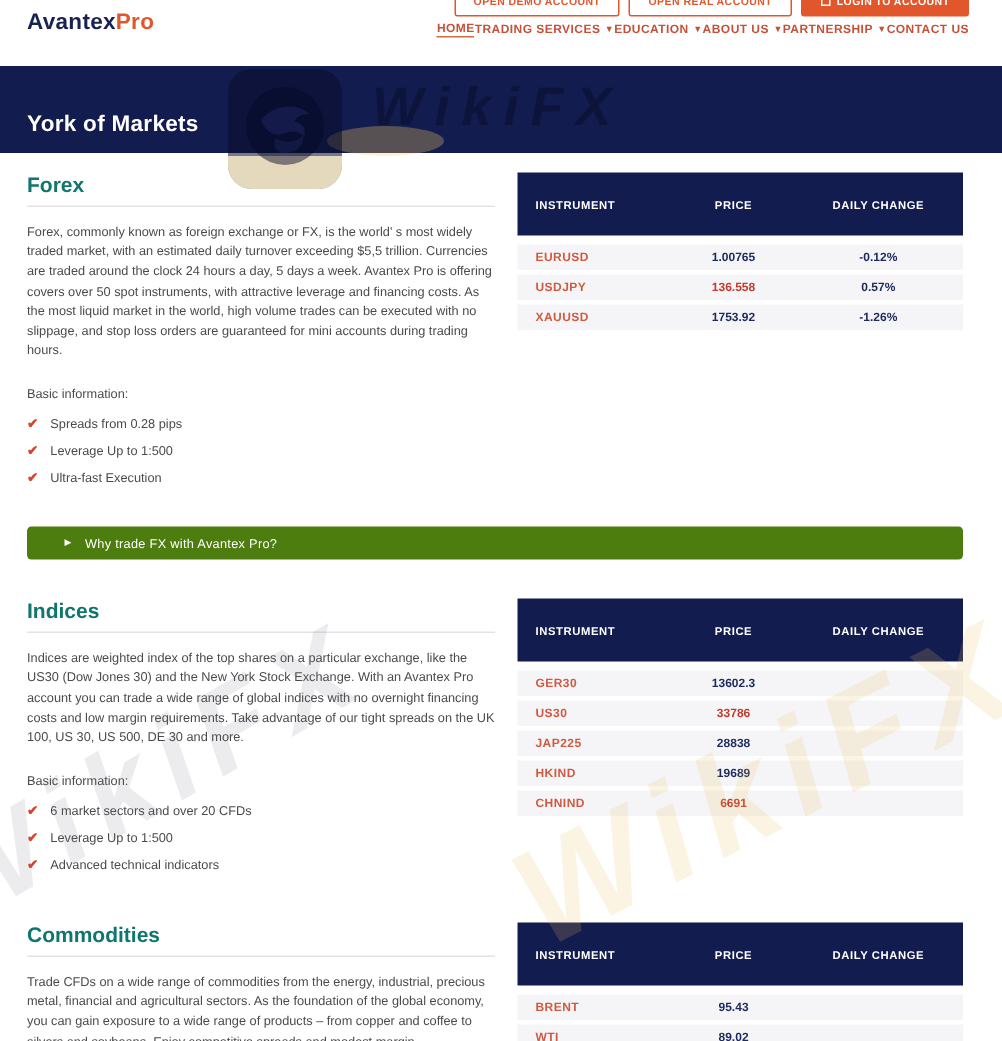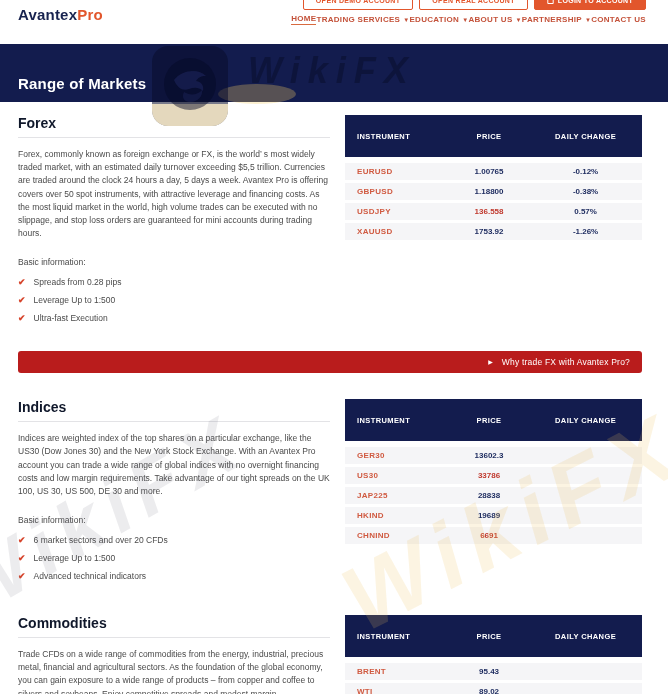--- a/index.html
+++ b/index.html
@@ -36,21 +36,21 @@
   .wm-yellow{left:330px;top:470px;font-size:92px;font-weight:900;font-style:italic;letter-spacing:10px;
     color:rgba(238,196,92,.18);transform:rotate(-27deg);z-index:4;}
   .wm-blob{left:218px;top:84px;width:78px;height:20px;border-radius:50%;background:rgba(245,205,100,.30);}
 
   
   .content{position:relative;padding:0 26px 0 18px;z-index:2;}
   .section{margin-top:13px;}
   .cols{display:flex;gap:15px;align-items:flex-start;}
   .col-l{width:312px;flex:0 0 312px;}
   .col-r{width:297px;flex:0 0 297px;}
-  h2.sec-head{margin:0 0 10px 0;font-size:14px;font-weight:bold;color:#0f172a;
+  h2.sec-head{margin:0 0 10px 0;font-size:14px;font-weight:bold;color:#0f766e;
     padding-bottom:6px;border-bottom:1px solid #e3e3e6;}
   .para{font-size:8.5px;line-height:1.55;color:#4a4a4a;margin:0;}
   .basic{font-size:8.5px;color:#4a4a4a;margin-top:17px;}
   .checks{margin-top:10px;}
   .check-item{display:flex;align-items:center;gap:8px;font-size:8.5px;color:#4a4a4a;margin-bottom:8px;}
   .check-icon{color:#d6442b;font-size:9px;font-weight:bold;line-height:1;}
 
   
   .mtable{width:297px;}
   .t-head{display:grid;grid-template-columns:35% 27% 38%;align-items:center;height:42px;
@@ -60,22 +60,22 @@
     background:#f5f5f7;margin-bottom:3px;}
   .c-inst{padding-left:12px;font-size:8px;font-weight:bold;color:#d05a41;letter-spacing:.3px;}
   .h-inst{padding-left:12px;}
   .c-mid,.h-mid{text-align:center;}
   .c-end,.h-end{text-align:center;}
   .c-price{font-size:8px;font-weight:bold;color:#1c2a5e;}
   .c-price.red{color:#c03a2f;}
   .c-change{font-size:8px;font-weight:bold;color:#1c2a5e;}
 
   
-  .why-bar{margin-top:20px;background:#b91c1c;color:#fff;border-radius:3px;
-    padding:6px 12px;display:flex;align-items:center;gap:9px;cursor:pointer;justify-content:flex-end;}
+  .why-bar{margin-top:20px;background:#4d7c0f;color:#fff;border-radius:3px;
+    padding:6px 25px;display:flex;align-items:center;gap:9px;cursor:pointer;}
   .why-bar .tri{font-size:6px;line-height:1;color:#fff;}
   .why-bar .lbl{font-size:8.5px;letter-spacing:.2px;}
 </style>
 </head>
 <body>
 
 <div class="page">
 
   <div class="topbar">
     <div class="logo"><span>Avantex</span><span class="accent">Pro</span></div>
@@ -125,21 +125,21 @@
     <div class="wm wm-badge">
       <div class="top"></div>
         <div class="bottom"></div>
       <svg width="60" height="60" viewBox="0 0 60 60">
         <circle cx="30" cy="30" r="26" fill="rgba(6,10,36,.55)"></circle>
         <path d="M14 26c8-10 24-12 32-4-6 0-8 2-10 5 6 1 8 5 7 10-4-4-9-4-14-2-6 2-11 0-15-9z" fill="rgba(24,32,80,.9)"></path>
         <path d="M24 38c6 4 14 3 18-2 1 6-4 12-12 12-5 0-9-4-6-10z" fill="rgba(24,32,80,.7)"></path>
       </svg>
     </div>
     <div class="wm wm-banner-text">WikiFX</div>
-    <h1 class="banner-title">Range of Markets</h1>
+    <h1 class="banner-title">York of Markets</h1>
   </div>
 
   <div class="wm wm-blob"></div>
   <div class="wm wm-gray">WikiFX</div>
   <div class="wm wm-yellow">WikiFX</div>
 
   <div class="content">
 
     <div class="section">
       <div class="cols">
@@ -168,25 +168,20 @@
               <div class="h h-inst">INSTRUMENT</div>
               <div class="h h-mid">PRICE</div>
               <div class="h h-end">DAILY CHANGE</div>
             </div>
             <div class="t-row">
               <div class="c-inst">EURUSD</div>
               <div class="c-mid c-price">1.00765</div>
               <div class="c-end c-change">-0.12%</div>
             </div>
             <div class="t-row">
-              <div class="c-inst">GBPUSD</div>
-              <div class="c-mid c-price">1.18800</div>
-              <div class="c-end c-change">-0.38%</div>
-            </div>
-            <div class="t-row">
               <div class="c-inst">USDJPY</div>
               <div class="c-mid c-price red">136.558</div>
               <div class="c-end c-change">0.57%</div>
             </div>
             <div class="t-row">
               <div class="c-inst">XAUUSD</div>
               <div class="c-mid c-price">1753.92</div>
               <div class="c-end c-change">-1.26%</div>
             </div>
           </div>

